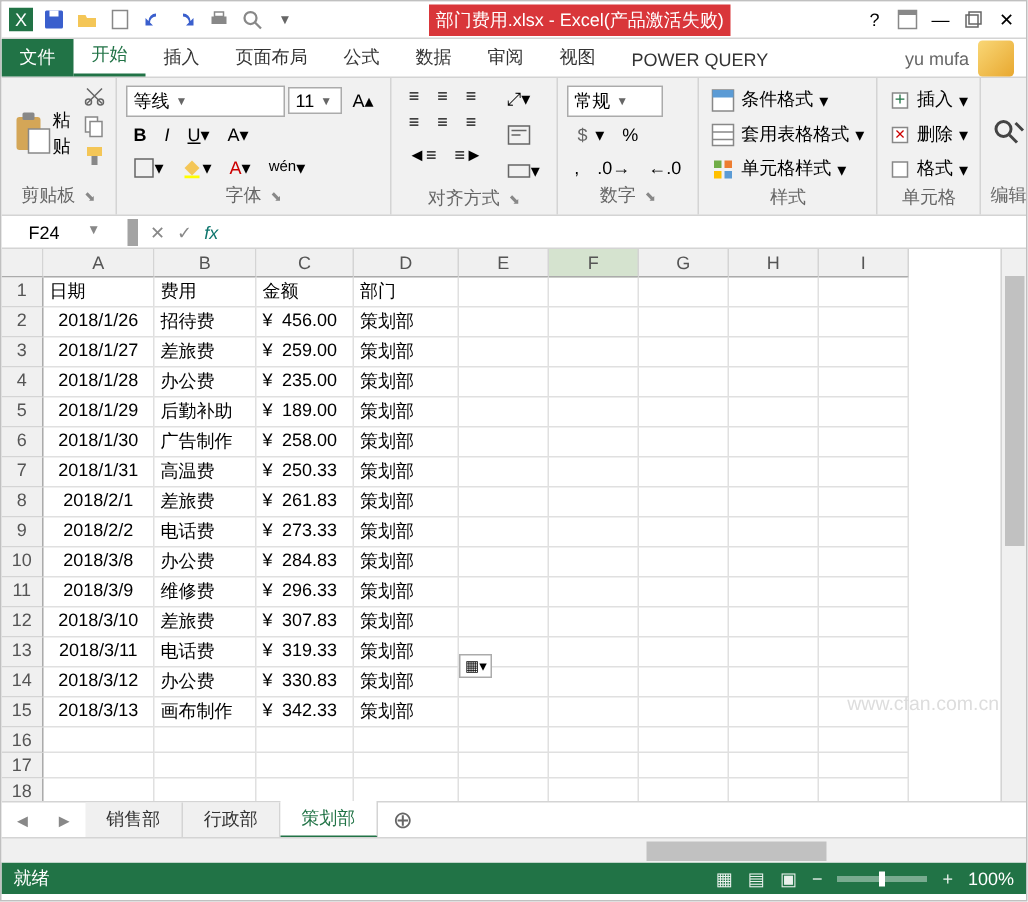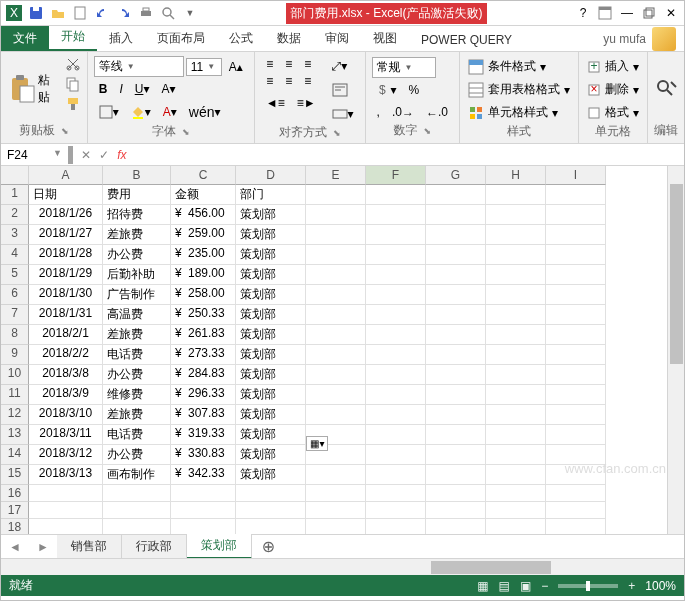--- a/index.html
+++ b/index.html
@@ -23,23 +23,23 @@
 .paste-btn{display:flex;flex-direction:row;align-items:center;cursor:pointer}
 .paste-icon{width:32px;height:32px;display:flex;align-items:center;justify-content:center}
 .font-row{display:flex;gap:2px;align-items:center}
 .combo{border:1px solid #ababab;background:#fff;padding:1px 4px;display:flex;align-items:center;gap:4px;cursor:text;font-size:11px}
 .combo .drop{color:#666;font-size:8px}
 .btn{border:1px solid transparent;padding:2px 4px;cursor:pointer;display:inline-flex;align-items:center}
 .align-grid{display:grid;grid-template-columns:repeat(3,18px);gap:1px}
 .align-cell{width:18px;height:16px;display:flex;align-items:center;justify-content:center;cursor:pointer}
 .style-btn{display:flex;align-items:center;gap:4px;padding:2px;cursor:pointer;white-space:nowrap;font-size:11px}
 .namebar{height:22px;display:flex;align-items:center;border-bottom:1px solid #d4d4d4;background:#fff}
-.namebox{width:72px;padding:2px 6px;border-right:5px solid #a3a3a3}
+.namebox{width:91px;padding:2px 18px;border-right:7px solid #a3a3a3}
 .fn-btns{display:flex;gap:8px;padding:0 8px;color:#888}
-.fx{font-style:italic;color:#ef4444}
+.fx{font-style:italic;color:#0f766e}
 .formula-input{flex:1;padding:2px 6px}
 .grid-area{position:relative;height:368px;overflow:hidden}
 .grid{display:grid;grid-template-columns:28px 74px 68px 65px 70px 60px 60px 60px 60px 60px;font-size:12px}
 .hdr{background:#f0f0f0;border-right:1px solid #d4d4d4;border-bottom:1px solid #ababab;text-align:center;padding:2px 0;color:#555;cursor:pointer}
 .hdr.active{background:#d5e3cf}
 .rh{background:#f0f0f0;border-right:1px solid #ababab;border-bottom:1px solid #d4d4d4;text-align:center;color:#555;padding:1px 0;cursor:pointer}
 .cell{border-right:1px solid #e0e0e0;border-bottom:1px solid #e0e0e0;padding:1px 4px;white-space:nowrap;overflow:hidden}
 .cell.r{text-align:center}
 .autofill{position:absolute;background:#fff;border:1px solid #ababab;padding:1px 3px;font-size:10px;cursor:pointer}
 .vscroll{position:absolute;right:0;top:0;width:17px;height:100%;background:#f0f0f0;border-left:1px solid #d4d4d4}
@@ -184,21 +184,21 @@
     </div>
     <div class="group-label">
         <span>剪贴板</span>
         <span class="launcher">⬊</span>
       </div>
   </div>
 
   <div class="group">
     <div class="group-content">
       <div class="font-row">
-        <div class="combo" style="width:90px">
+        <div class="combo" style="width:106px">
             <span>等线</span>
             <span class="drop">▼</span>
           </div>
         <div class="combo" style="width:36px">
             <span>11</span>
             <span class="drop">▼</span>
           </div>
         <span class="btn">A<sup>▴</sup></span>
       </div>
       <div class="font-row">
@@ -226,21 +226,21 @@
               <path d="M7 2l5 5-5 5-5-5z" fill="#f4c657"></path>
               <rect x="2" y="12" width="10" height="2" fill="#ffff00"></rect>
             </svg>
             <span class="drop">▾</span>
           </span>
         <span class="btn">
             <span style="color:#c00">A</span>
             <span class="drop">▾</span>
           </span>
         <span class="btn">
-            <span style="font-size:14px">wén</span>
+            <span style="font-size:10px">wén</span>
             <span class="drop">▾</span>
           </span>
       </div>
     </div>
     <div class="group-label">
         <span>字体</span>
         <span class="launcher">⬊</span>
       </div>
   </div>
 

